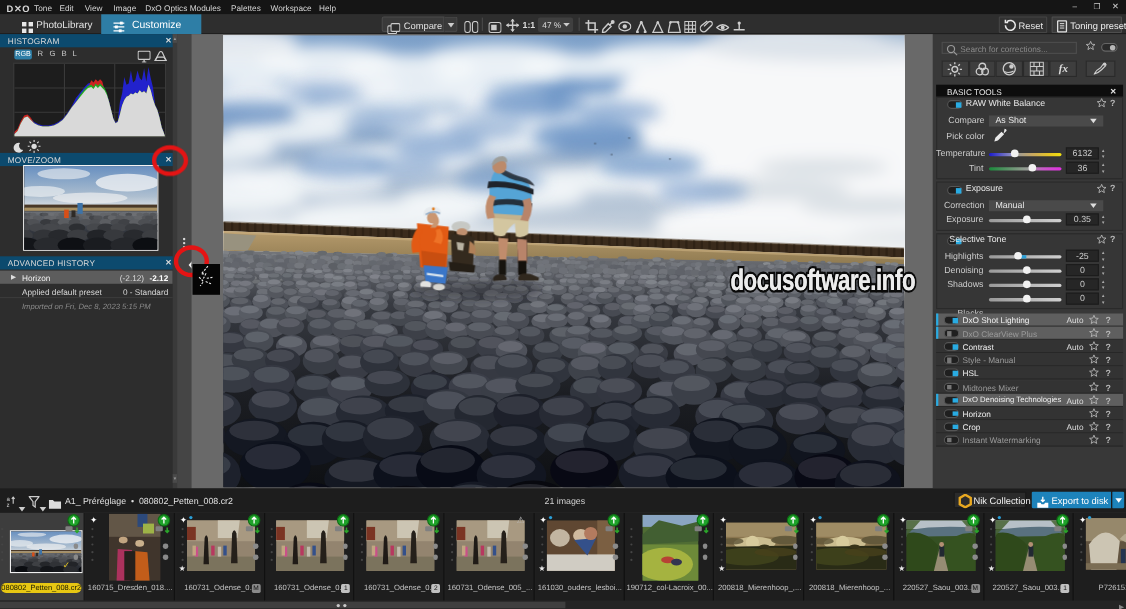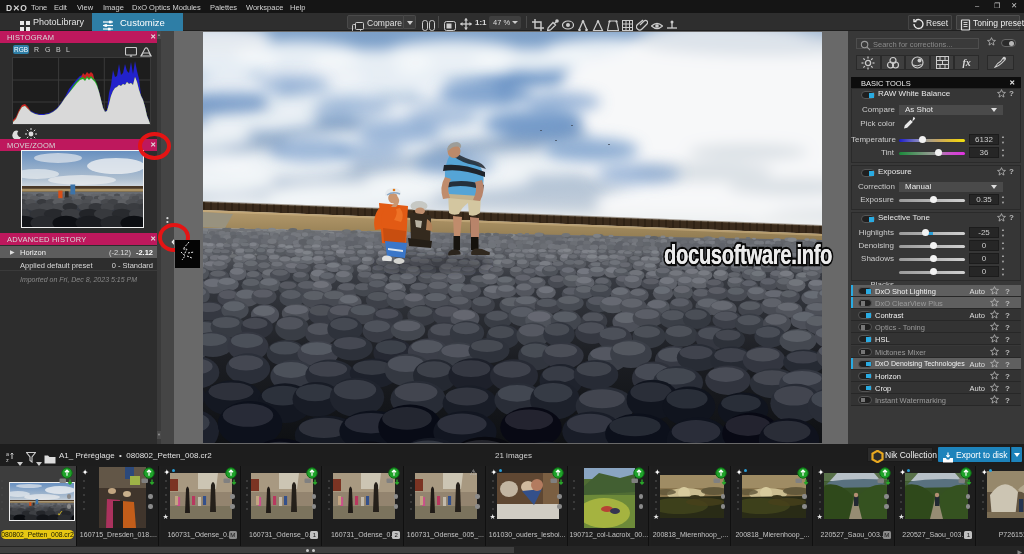--- a/index.html
+++ b/index.html
@@ -1,20 +1,20 @@
 <!DOCTYPE html>
 <html><head><meta charset="utf-8"><style>
 *{margin:0;padding:0;box-sizing:border-box}
 html,body{width:1024px;height:554px;overflow:hidden;background:#2d2d2d;font-family:"Liberation Sans",sans-serif;-webkit-font-smoothing:antialiased}
 .abs{position:absolute}
 #menubar{position:absolute;left:0;top:0;width:1024px;height:13px;background:#151515;color:#d4d4d4;font-size:7.5px}
 #menubar span.m{position:absolute;top:2.5px}
 #tabrow{position:absolute;left:0;top:13px;width:1024px;height:18px;background:#2e2e2e;border-bottom:1px solid #1f1f1f}
 #leftpanel{position:absolute;left:0;top:31px;width:161px;height:413px;background:#2d2d2d}
-.phead{position:absolute;left:0;width:161px;height:12px;background:#be185d;color:#d8d8d8;font-size:7.5px}
+.phead{position:absolute;left:0;width:161px;height:12px;background:#0c4a6e;color:#d8d8d8;font-size:7.5px}
 .phead .t{position:absolute;left:7px;top:2px;letter-spacing:0.2px}
 .phead .x{position:absolute;right:5px;top:2px;color:#ddd;font-size:7px;font-weight:bold}
 #splitter{position:absolute;left:161px;top:31px;width:13px;height:413px;background:#454545}
 #canvas{position:absolute;left:174px;top:31px;width:674px;height:413px;background:#696969}
 #rightpanel{position:absolute;left:848px;top:31px;width:176px;height:413px;background:#383838;font-size:8px}
 .rlab{position:absolute;left:0;width:43px;text-align:right;font-size:8px;color:#ccc;white-space:nowrap}
 .rtrack{position:absolute;left:48px;width:66px;height:3px;border-radius:1.5px}
 .rknob{position:absolute;width:7px;height:7px;border-radius:50%;background:#f2f2f2}
 .rval{position:absolute;left:118px;width:30px;height:11px;background:#262626;border:1px solid #1c1c1c;color:#ccc;font-size:8px;text-align:center;line-height:10px}
 .spin{position:absolute;left:149px;font-size:4px;color:#aaa;line-height:5.5px;width:6px;text-align:center}
@@ -2262,21 +2262,21 @@
       <div class="rtrack" style="top:34.0px;background:linear-gradient(90deg,#9a9a9a,#d0d0d0)"></div>
       <div class="rknob" style="left:78.5px;top:31.0px"></div>
       <div class="rval" style="top:29.0px">0.35</div>
       <div class="spin" style="top:29.0px">▲<br>▼</div>
     </div>
     <div class="abs" style="left:3px;top:181px;width:170px;height:69px;background:#363636;border:1px solid #2a2a2a"></div>
     <div class="abs" style="left:3px;top:181px;width:170px;height:69px">
       <span class="tog" style="left:10px;top:3px">
         <span class="knob" style="left:7.0px;background:#29abe2"></span>
       </span>
-      <div style="position:absolute;left:27px;top:1.0px;font-size:8px;color:#e8e8e8;white-space:nowrap">Selective Tone</div>
+      <div style="position:absolute;left:12px;top:1.0px;font-size:8px;color:#e8e8e8;white-space:nowrap">Selective Tone</div>
       <div style="position:absolute;left:146px;top:1.0px"><svg width="9" height="9" viewBox="0 0 12 12" style="">
           <path d="M6,0.8 L7.5,4.3 L11.3,4.6 L8.4,7 L9.3,10.8 L6,8.7 L2.7,10.8 L3.6,7 L0.7,4.6 L4.5,4.3 Z" fill="none" stroke="#b4b4b4" stroke-width="1.1"></path>
         </svg></div>
       <div style="position:absolute;left:158px;top:1.0px;font-size:8px;color:#bbb;font-weight:bold">?</div>
       <div class="rlab " style="top:16.0px">Highlights</div>
       <div class="rtrack" style="top:20.0px;background:linear-gradient(90deg,#9a9a9a,#d0d0d0)"></div>
       <div style="position:absolute;left:74px;top:20.0px;width:8px;height:3px;background:#2a9fd8"></div>
       <div class="rknob" style="left:70.9px;top:17.0px"></div>
       <div class="rval" style="top:15.0px">-25</div>
       <div class="spin" style="top:15.0px">▲<br>▼</div>
@@ -2327,21 +2327,21 @@
       <div style="position:absolute;right:36px;top:2px;font-size:7.5px;color:#ddd">Auto</div>
       <div style="position:absolute;right:22px;top:1px"><svg width="9" height="9" viewBox="0 0 12 12" style="">
           <path d="M6,0.8 L7.5,4.3 L11.3,4.6 L8.4,7 L9.3,10.8 L6,8.7 L2.7,10.8 L3.6,7 L0.7,4.6 L4.5,4.3 Z" fill="none" stroke="#b4b4b4" stroke-width="1.1"></path>
         </svg></div>
       <div style="position:absolute;right:11px;top:2px;font-size:8px;color:#bbb;font-weight:bold">?</div>
     </div>
     <div style="position:absolute;left:3px;right:3px;top:290.3px;height:12.1px;background:#333333;border-bottom:1px solid #272727">
       <span class="tog" style="left:7px;top:2px">
         <span class="knob" style="left:1.5px;background:#777"></span>
       </span>
-      <div style="position:absolute;left:24px;top:2px;font-size:7.5px;color:#9a9a9a;white-space:nowrap">Optics - Toning</div>
+      <div style="position:absolute;left:24px;top:2px;font-size:7.5px;color:#9a9a9a;white-space:nowrap">Style - Manual</div>
       <div style="position:absolute;right:22px;top:1px"><svg width="9" height="9" viewBox="0 0 12 12" style="">
           <path d="M6,0.8 L7.5,4.3 L11.3,4.6 L8.4,7 L9.3,10.8 L6,8.7 L2.7,10.8 L3.6,7 L0.7,4.6 L4.5,4.3 Z" fill="none" stroke="#b4b4b4" stroke-width="1.1"></path>
         </svg></div>
       <div style="position:absolute;right:11px;top:2px;font-size:8px;color:#bbb;font-weight:bold">?</div>
     </div>
     <div style="position:absolute;left:3px;right:3px;top:302.4px;height:12.1px;background:#333333;border-bottom:1px solid #272727">
       <span class="tog" style="left:7px;top:2px">
         <span class="knob" style="left:7.0px;background:#29abe2"></span>
       </span>
       <div style="position:absolute;left:24px;top:2px;font-size:7.5px;color:#f0f0f0;white-space:nowrap">HSL</div>

